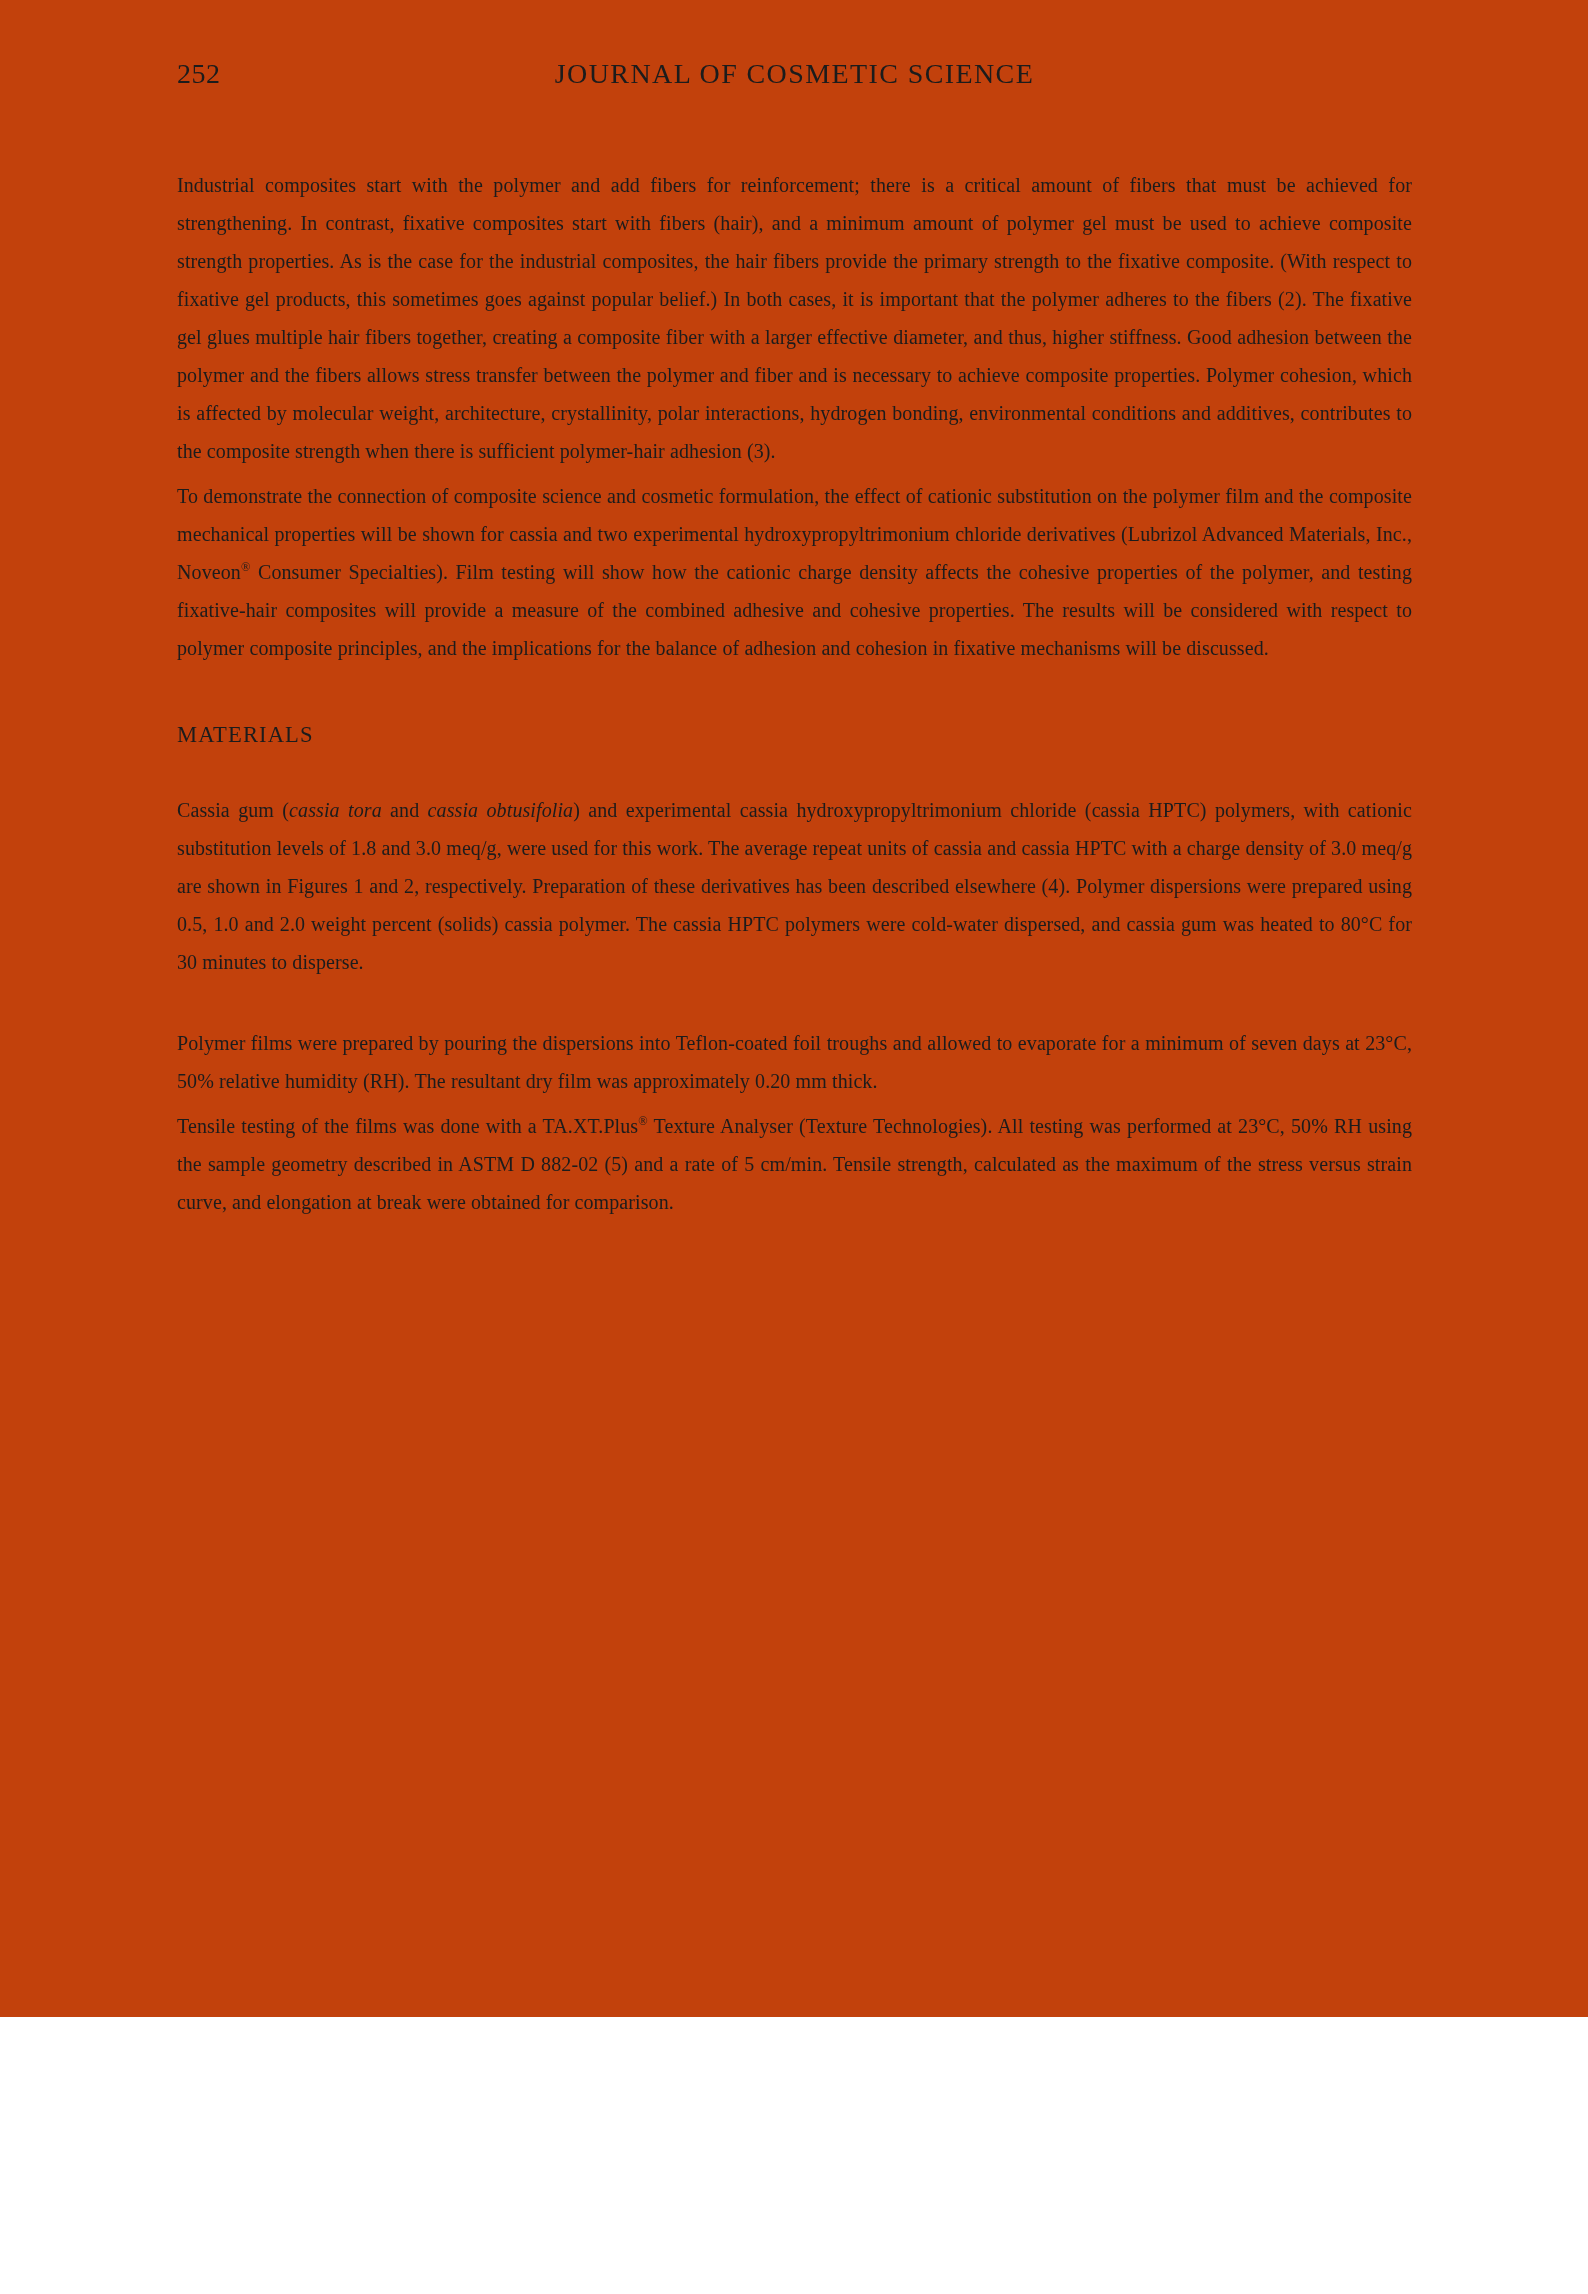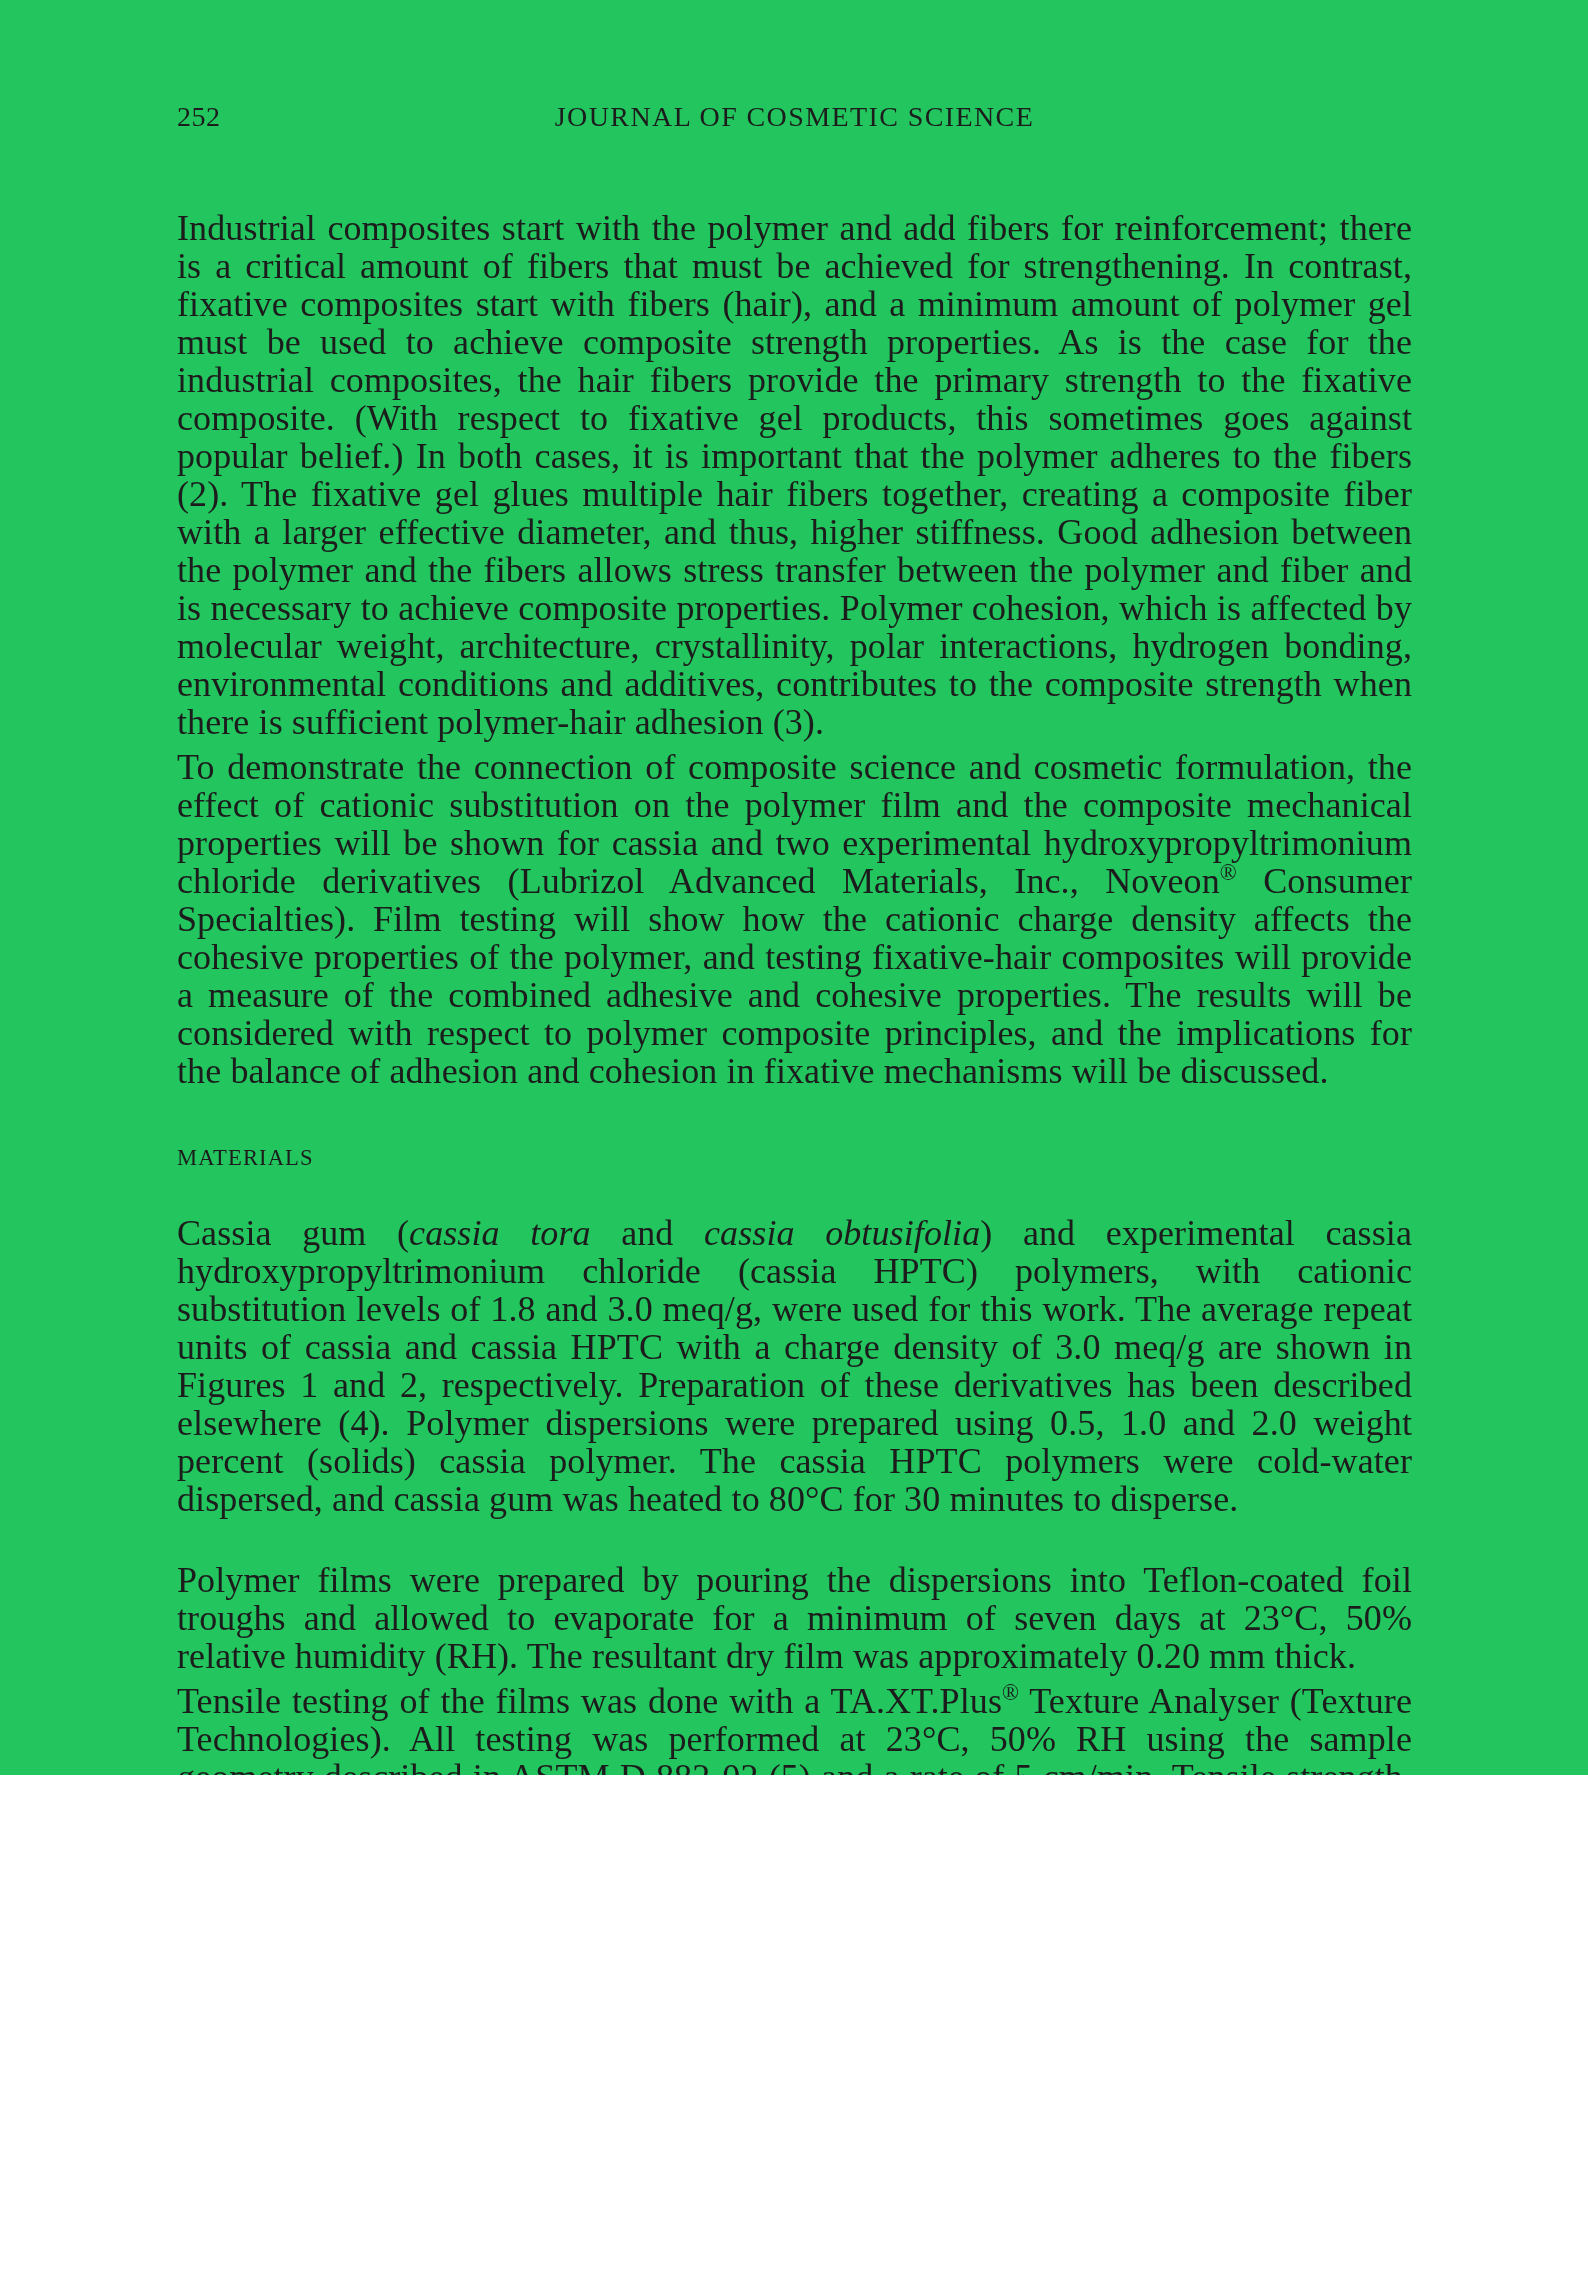--- a/index.html
+++ b/index.html
@@ -3,24 +3,24 @@
 <meta charset="utf-8">
 <style>
   html, body {
     margin: 0;
     padding: 0;
     background: #ffffff;
   }
   .page {
     position: relative;
     width: 1589px;
-    height: 1775px;
-    background: #22c55e;
+    height: 2017px;
+    background: #c2410c;
     box-sizing: border-box;
-    padding: 101px 177px 0 177px;
+    padding: 58px 177px 0 177px;
     font-family: "Liberation Serif", "DejaVu Serif", serif;
     color: #1c1c1c;
     overflow: hidden;
   }
   .page-header {
     position: relative;
     text-align: center;
     height: 40px;
     margin-bottom: 68px;
   }
@@ -31,21 +31,21 @@
     font-size: 28px;
     letter-spacing: 0.5px;
   }
   .journal-title {
     font-size: 28px;
     letter-spacing: 1.4px;
     white-space: nowrap;
   }
   .body-para {
     margin: 0;
-    font-size: 36px;
+    font-size: 20px;
     line-height: 38px;
     text-align: justify;
     letter-spacing: 0.1px;
   }
   .mt-para { margin-top: 7px; }
   .mt-after-heading { margin-top: 43px; }
   .section-heading {
     margin: 92px 0 0 0;
     font-size: 27px;
     font-weight: normal;

